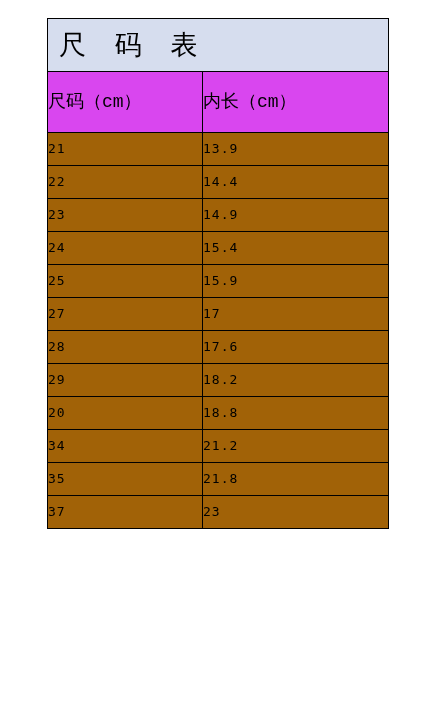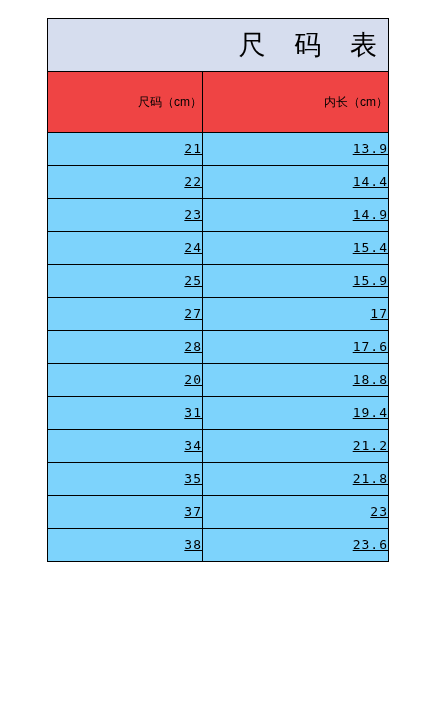--- a/index.html
+++ b/index.html
@@ -24,51 +24,50 @@
     position: absolute;
     left: 47px;
     top: 18px;
     width: 341px;
     border-collapse: collapse;
     table-layout: fixed;
   }
   .size-table td {
     border: 1px solid #000000;
     padding: 0;
-    text-align: right;
+    text-align: left;
     vertical-align: middle;
     color: #000000;
   }
   .title-cell {
     height: 52px;
     background: #d6dde e;
     background: #d6ddee;
     font-family: "Liberation Serif", "DejaVu Serif", serif;
     font-size: 27px;
     letter-spacing: 11px;
     text-indent: 11px;
     font-weight: 400;
     line-height: 52px;
   }
   .head-cell {
     height: 60px;
-    background: #ef4444;
-    font-family: Liberation Sans, sans-serif;
-    font-size: 12px;
+    background: #d946ef;
+    font-family: Liberation Mono, monospace;
+    font-size: 18px;
     line-height: 60px;
     letter-spacing: 0px;
   }
   .data-cell {
     height: 32px;
-    background: #7dd3fc;
+    background: #a16207;
     font-family: "DejaVu Sans Mono", "Liberation Mono", monospace;
     font-size: 13px;
     line-height: 32px;
     letter-spacing: 1px;
-    text-decoration: underline;
   }
   .col-size { width: 155px; }
   .col-len  { width: 186px; }
 </style>
 </head>
 <body>
 
 <div class="page">
   <table class="size-table">
     <colgroup>
@@ -107,38 +106,34 @@
         </tr>
         <tr>
           <td class="data-cell">27</td>
           <td class="data-cell">17</td>
         </tr>
         <tr>
           <td class="data-cell">28</td>
           <td class="data-cell">17.6</td>
         </tr>
         <tr>
+          <td class="data-cell">29</td>
+          <td class="data-cell">18.2</td>
+        </tr>
+        <tr>
           <td class="data-cell">20</td>
           <td class="data-cell">18.8</td>
-        </tr>
-        <tr>
-          <td class="data-cell">31</td>
-          <td class="data-cell">19.4</td>
         </tr>
         <tr>
           <td class="data-cell">34</td>
           <td class="data-cell">21.2</td>
         </tr>
         <tr>
           <td class="data-cell">35</td>
           <td class="data-cell">21.8</td>
         </tr>
         <tr>
           <td class="data-cell">37</td>
           <td class="data-cell">23</td>
         </tr>
-        <tr>
-          <td class="data-cell">38</td>
-          <td class="data-cell">23.6</td>
-        </tr>
       </tbody>
   </table>
 </div>
 
 </body></html>

